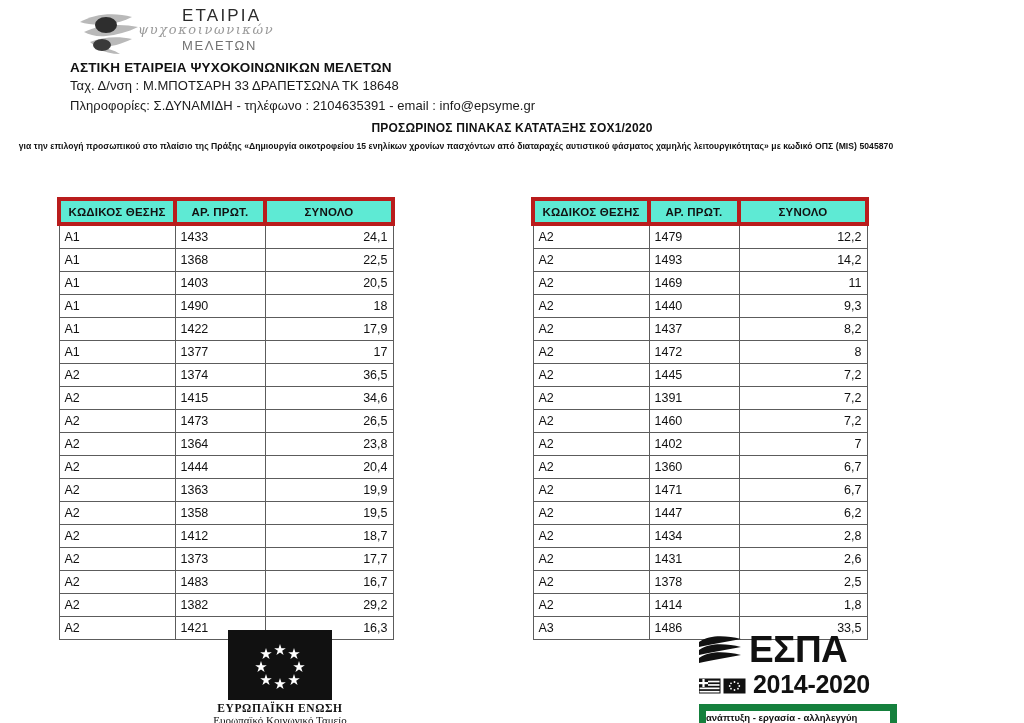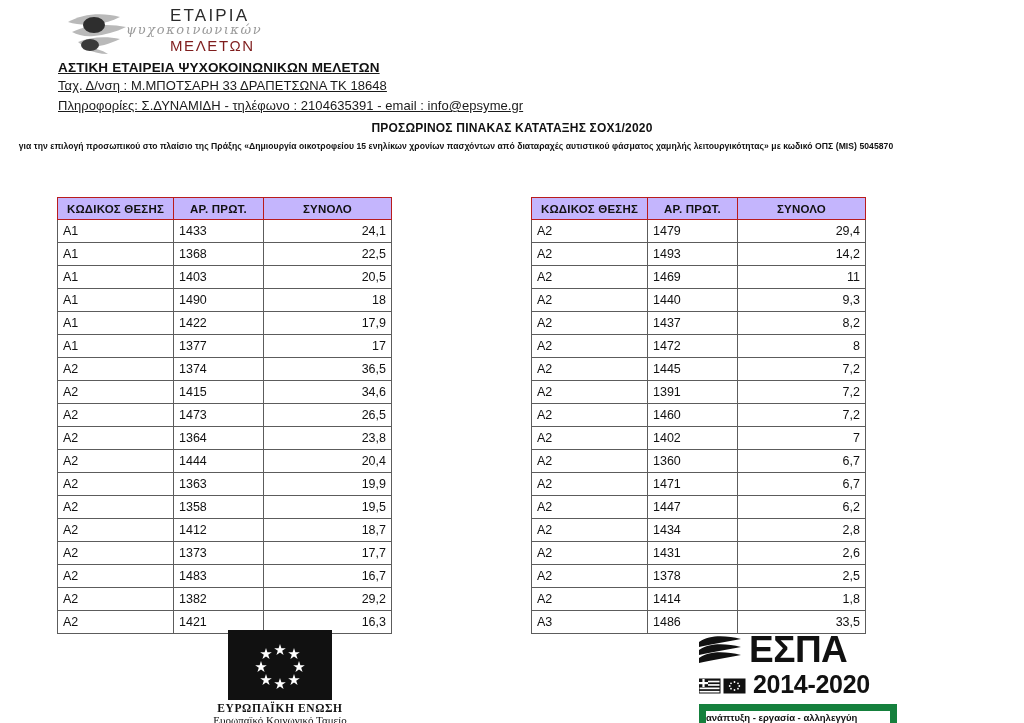--- a/index.html
+++ b/index.html
@@ -18,24 +18,23 @@
   }
   .page {
     position: relative;
     width: 1024px;
     height: 723px;
   }
 
   
   .letterhead {
     position: absolute;
-    left: 58px;
+    left: 70px;
     top: 6px;
     width: 620px;
-    text-decoration: underline;
   }
   .org-logo-row {
     position: relative;
     height: 52px;
   }
   .dove-logo {
     position: absolute;
     left: 6px;
     top: 2px;
     width: 100px;
@@ -57,23 +56,23 @@
     font-family: "DejaVu Serif", serif;
     font-style: italic;
     font-size: 13px;
     letter-spacing: 1.6px;
     color: #9a9a9a;
     line-height: 14px;
     margin-top: -2px;
     margin-left: -44px;
   }
   .org-line3 {
-    font-size: 15px;
+    font-size: 13px;
     letter-spacing: 1.6px;
-    color: #7f1d1d;
+    color: #737373;
     line-height: 17px;
     margin-top: 0px;
   }
   .org-full {
     font-size: 13.5px;
     font-weight: bold;
     color: #111;
     margin-top: 2px;
     letter-spacing: 0.15px;
   }
@@ -124,22 +123,22 @@
     background: #fff;
   }
   .tbl-left  { left: 57px; }
   .tbl-right { left: 531px; }
 
   .tbl col.c-code  { width: 116px; }
   .tbl col.c-proto { width: 90px; }
   .tbl col.c-total { width: 128px; }
 
   .tbl th {
-    background: #c4b5fd;
-    border: 1px solid #b91c1c;
+    background: #5eead4;
+    border: 4px solid #b91c1c;
     font-size: 11.5px;
     font-weight: bold;
     height: 21px;
     padding: 0 4px;
     text-align: center;
     color: #111;
     letter-spacing: 0.2px;
   }
   .tbl td {
     border: 1px solid #5c5c5c;
@@ -435,21 +434,21 @@
       <tr>
         <th>ΚΩΔΙΚΟΣ ΘΕΣΗΣ</th>
         <th>ΑΡ. ΠΡΩΤ.</th>
         <th>ΣΥΝΟΛΟ</th>
       </tr>
     </thead>
     <tbody id="right-body">
         <tr>
           <td class="code">Α2</td>
           <td class="proto">1479</td>
-          <td class="total">29,4</td>
+          <td class="total">12,2</td>
         </tr>
         <tr>
           <td class="code">Α2</td>
           <td class="proto">1493</td>
           <td class="total">14,2</td>
         </tr>
         <tr>
           <td class="code">Α2</td>
           <td class="proto">1469</td>
           <td class="total">11</td>

